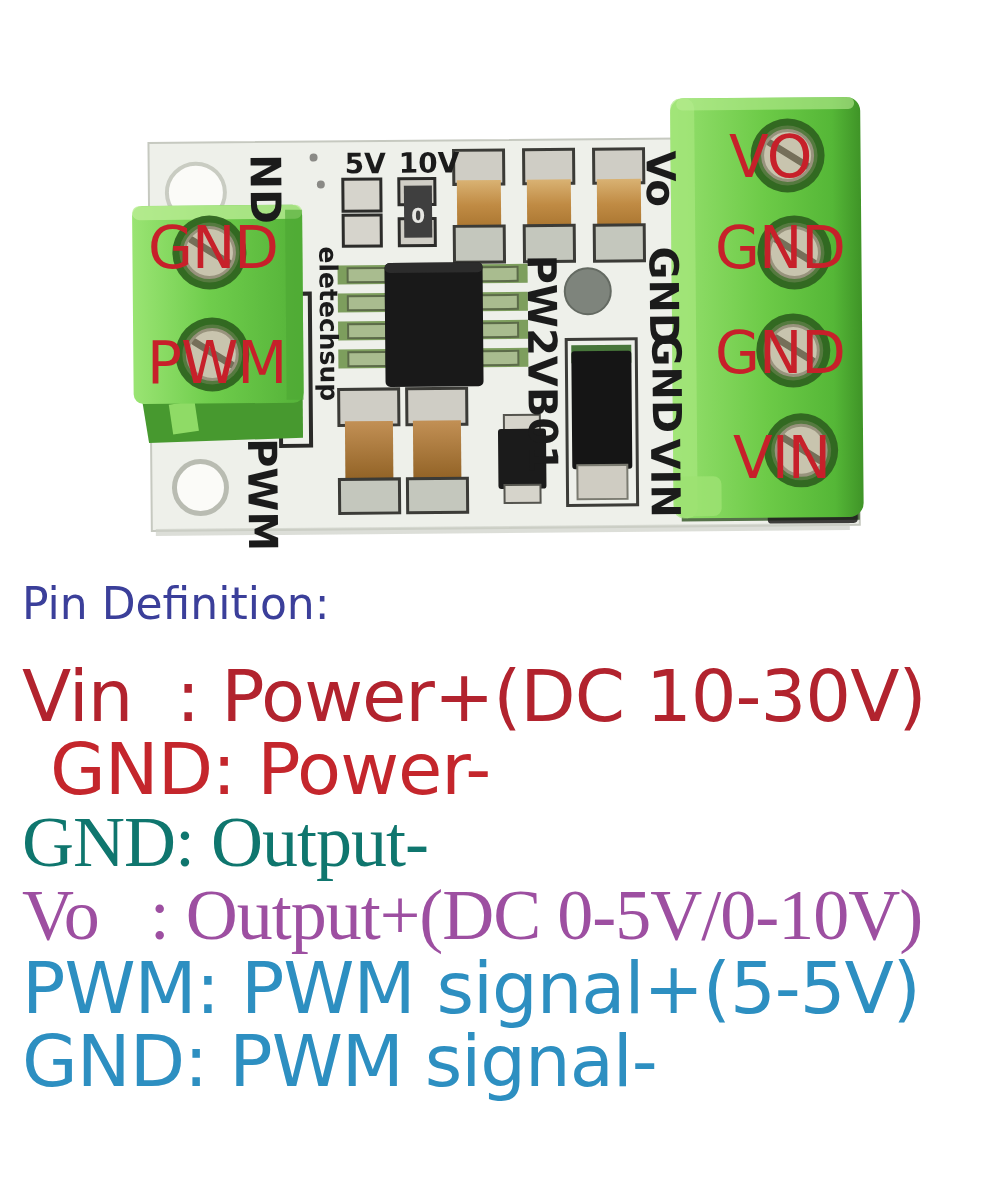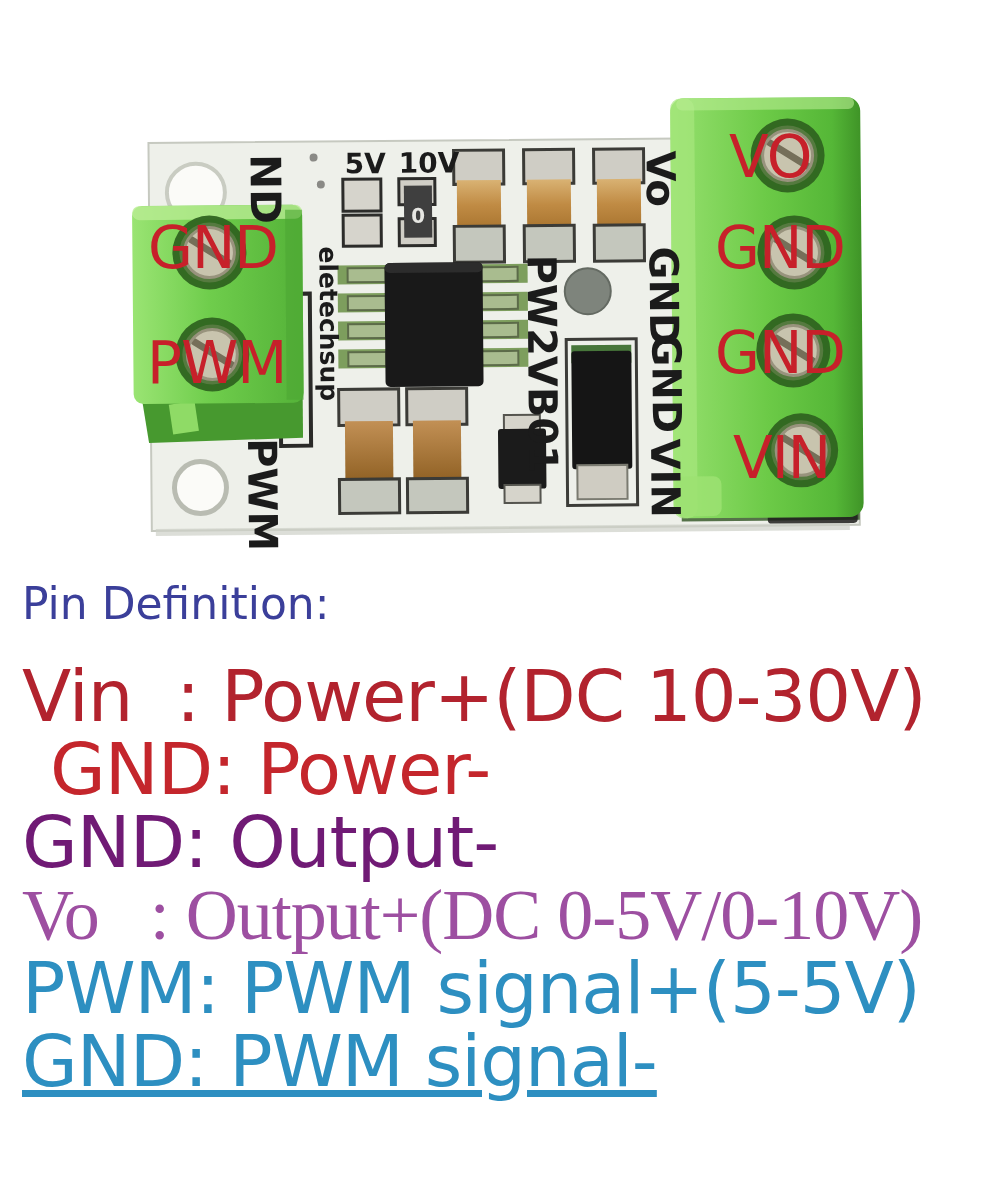--- a/index.html
+++ b/index.html
@@ -180,17 +180,17 @@
   <div class="pinlbl" id="lbl-vo-right" style="color: rgb(199, 32, 42);">VO</div>
   <div class="pinlbl" id="lbl-gnd-right-upper" style="color: rgb(199, 32, 42);">GND</div>
   <div class="pinlbl" id="lbl-gnd-right-lower" style="color: rgb(199, 32, 42);">GND</div>
   <div class="pinlbl" id="lbl-vin-right" style="color: rgb(199, 32, 42);">VIN</div>
 </div>
 
 <div class="pindef">
   <div class="pd-heading" style="color: rgb(59, 63, 154);">Pin Definition:</div>
   <div class="pd-line" style="color: rgb(178, 35, 46);">Vin  : Power+(DC 10-30V)</div>
   <div class="pd-line" style="color: rgb(196, 38, 44); margin-left: 28px;">GND: Power-</div>
-  <div class="pd-line" style="color: #701a75;">GND: Output-</div>
+  <div class="pd-line" style="color: #0f766e; font-family: Liberation Serif, serif;">GND: Output-</div>
   <div class="pd-line" style="color: rgb(157, 79, 161); font-family: Liberation Serif, serif;">Vo   : Output+(DC 0-5V/0-10V)</div>
   <div class="pd-line" style="color: rgb(45, 143, 193);">PWM: PWM signal+(5-5V)</div>
-  <div class="pd-line" style="color: rgb(45, 143, 193); text-decoration: underline;">GND: PWM signal-</div>
+  <div class="pd-line" style="color: rgb(45, 143, 193);">GND: PWM signal-</div>
 </div>
 
 </body></html>

